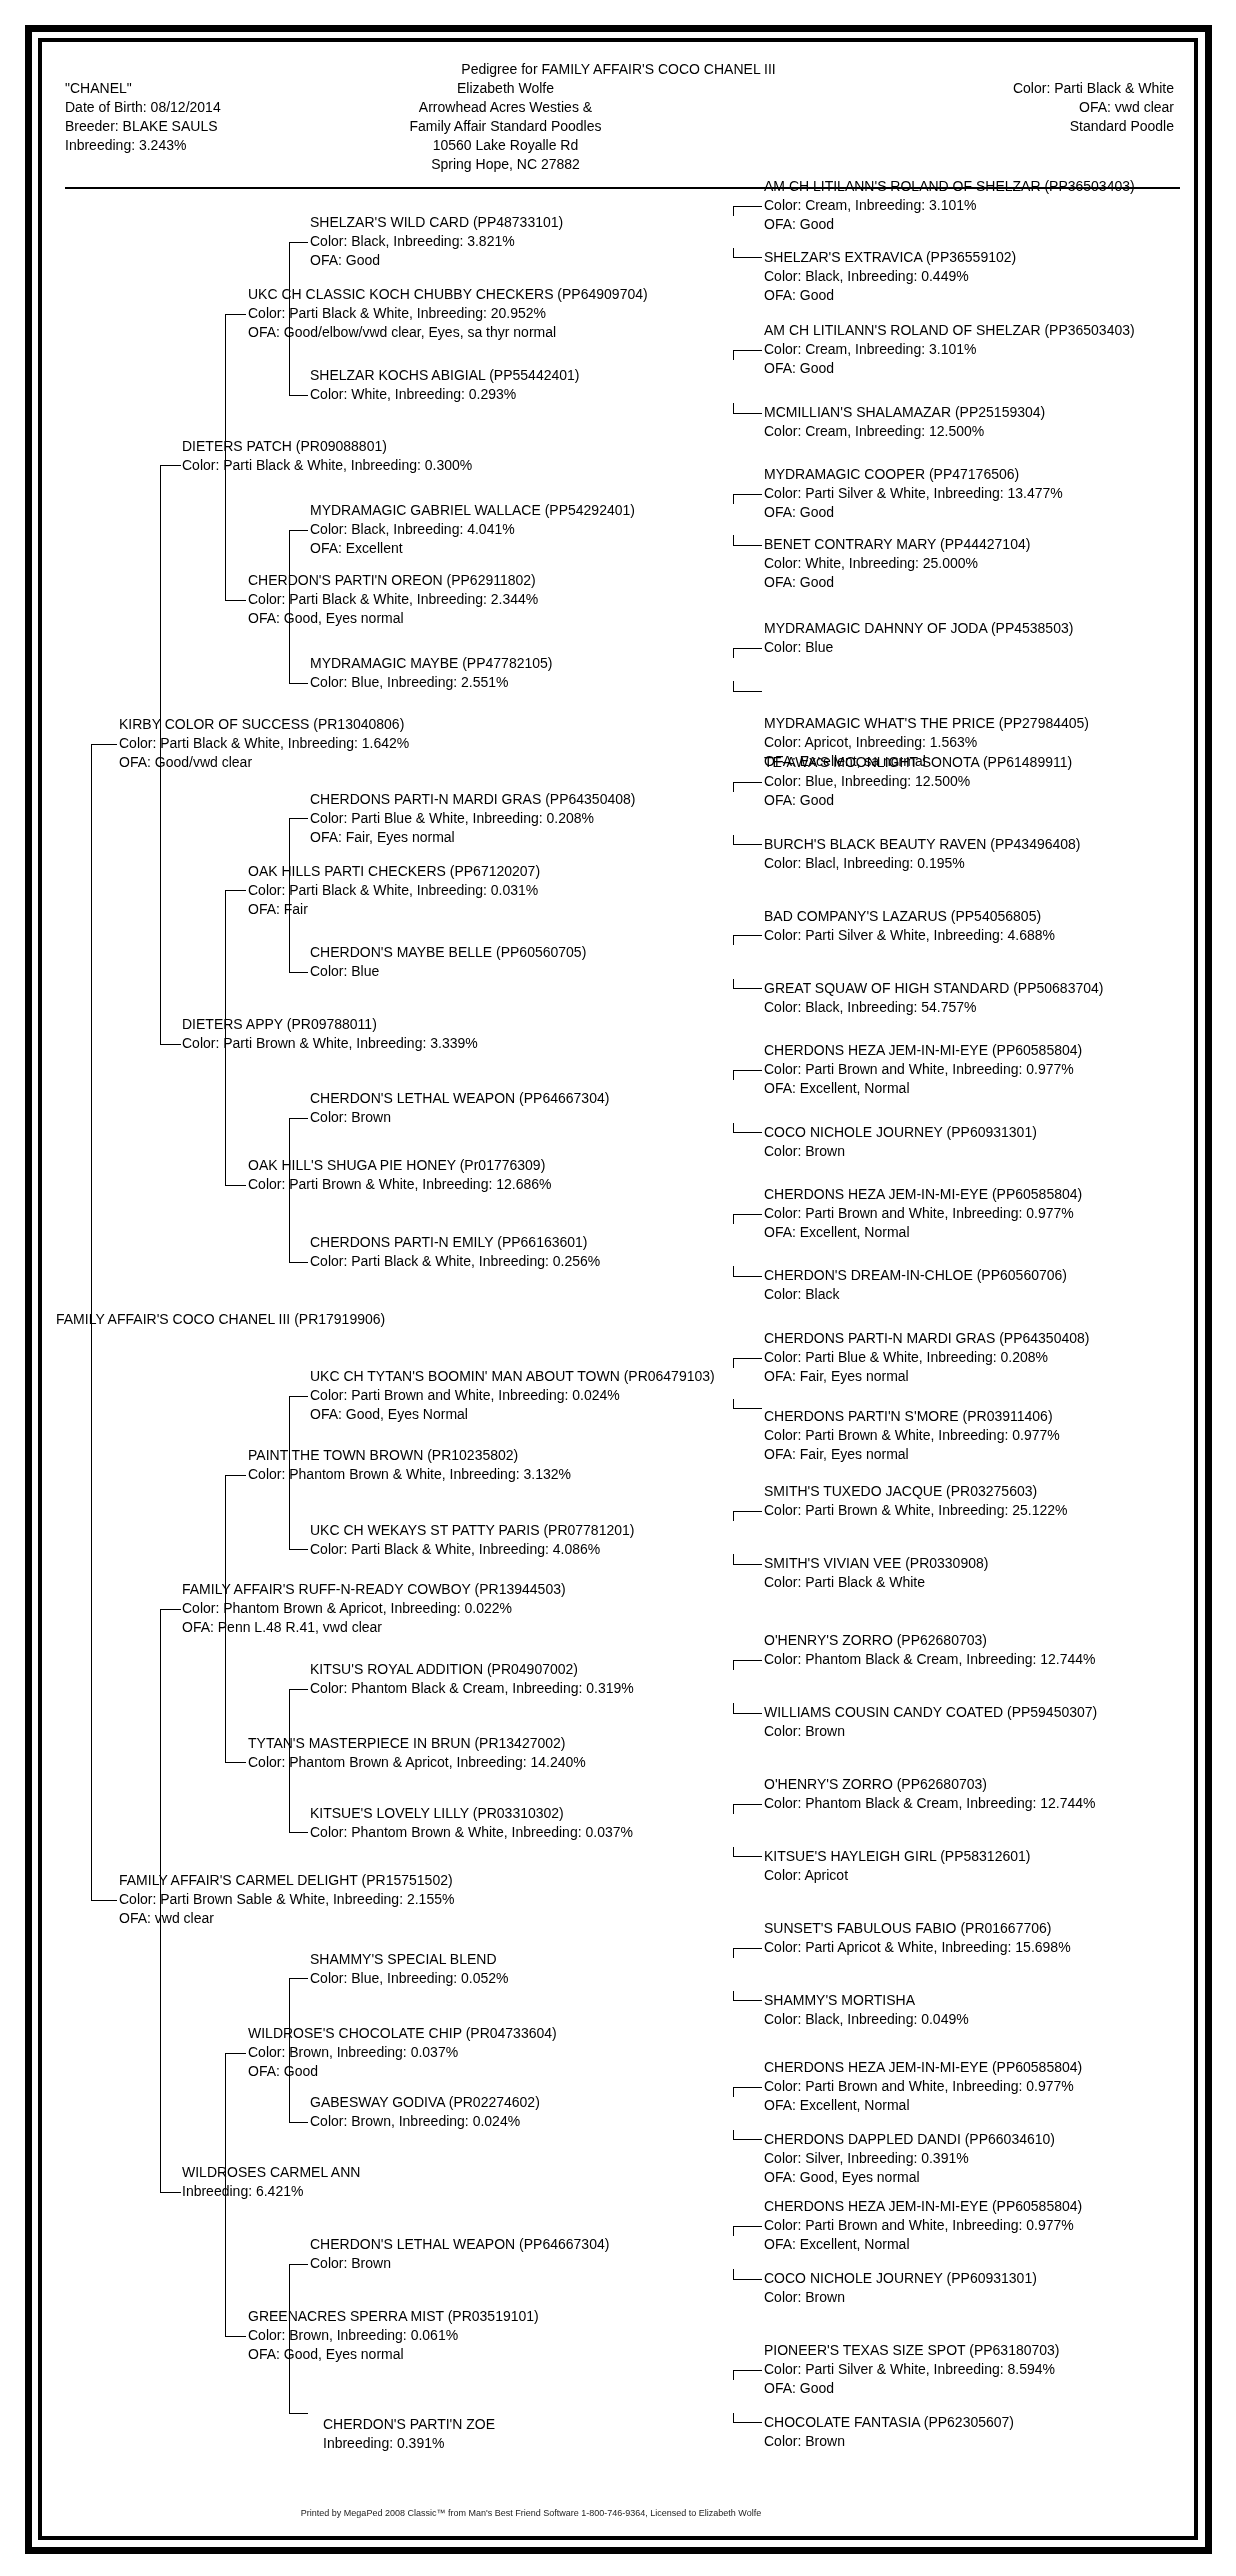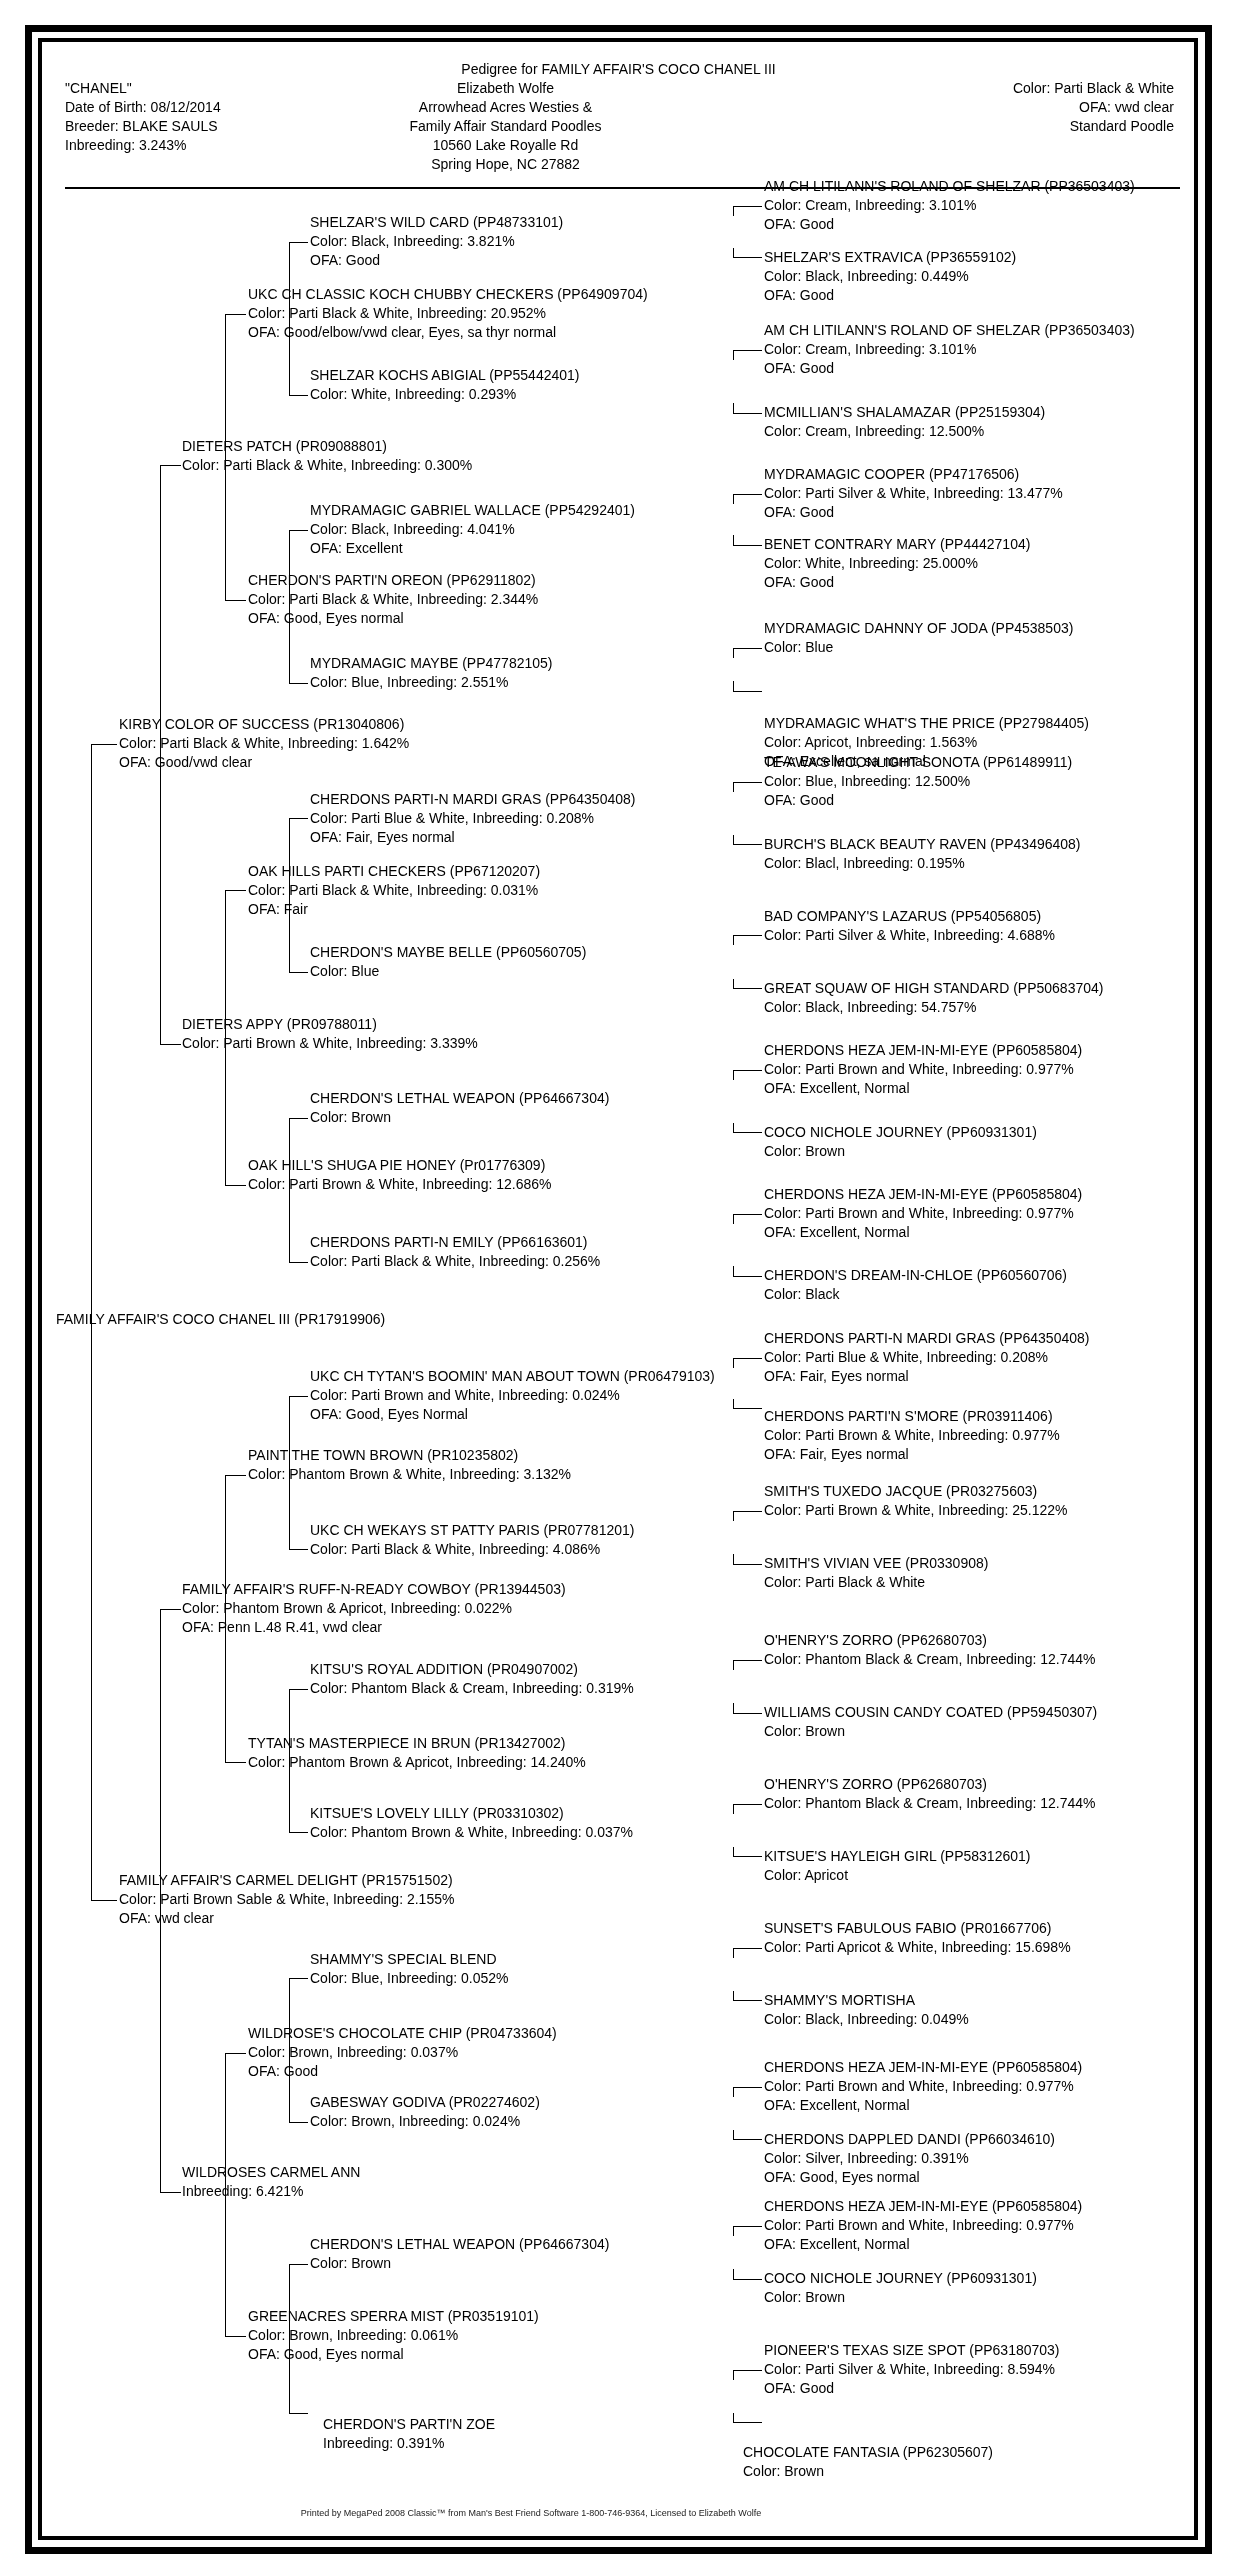--- a/index.html
+++ b/index.html
@@ -367,21 +367,21 @@
     </div>
     <div class="txt node" style="left: 764px; top: 2269px;">
       <div>COCO NICHOLE JOURNEY (PP60931301)</div>
       <div>Color: Brown</div>
     </div>
     <div class="txt node" style="left: 764px; top: 2341px;">
       <div>PIONEER'S TEXAS SIZE SPOT (PP63180703)</div>
       <div>Color: Parti Silver &amp; White, Inbreeding:   8.594%</div>
       <div>OFA: Good</div>
     </div>
-    <div class="txt node" style="left: 743px; top: 2413px; margin-top: 30px;">
+    <div class="txt node" style="left: 764px; top: 2413px;">
       <div>CHOCOLATE FANTASIA (PP62305607)</div>
       <div>Color: Brown</div>
     </div>
     <div class="ln" style="left: 733px; top: 206px; width: 29px; height: 1px;"></div>
     <div class="ln" style="left: 733px; top: 206px; width: 1px; height: 9.6px;"></div>
     <div class="ln" style="left: 733px; top: 257px; width: 29px; height: 1px;"></div>
     <div class="ln" style="left: 733px; top: 248px; width: 1px; height: 9.6px;"></div>
     <div class="ln" style="left: 733px; top: 350px; width: 29px; height: 1px;"></div>
     <div class="ln" style="left: 733px; top: 350px; width: 1px; height: 9.6px;"></div>
     <div class="ln" style="left: 733px; top: 413px; width: 29px; height: 1px;"></div>

